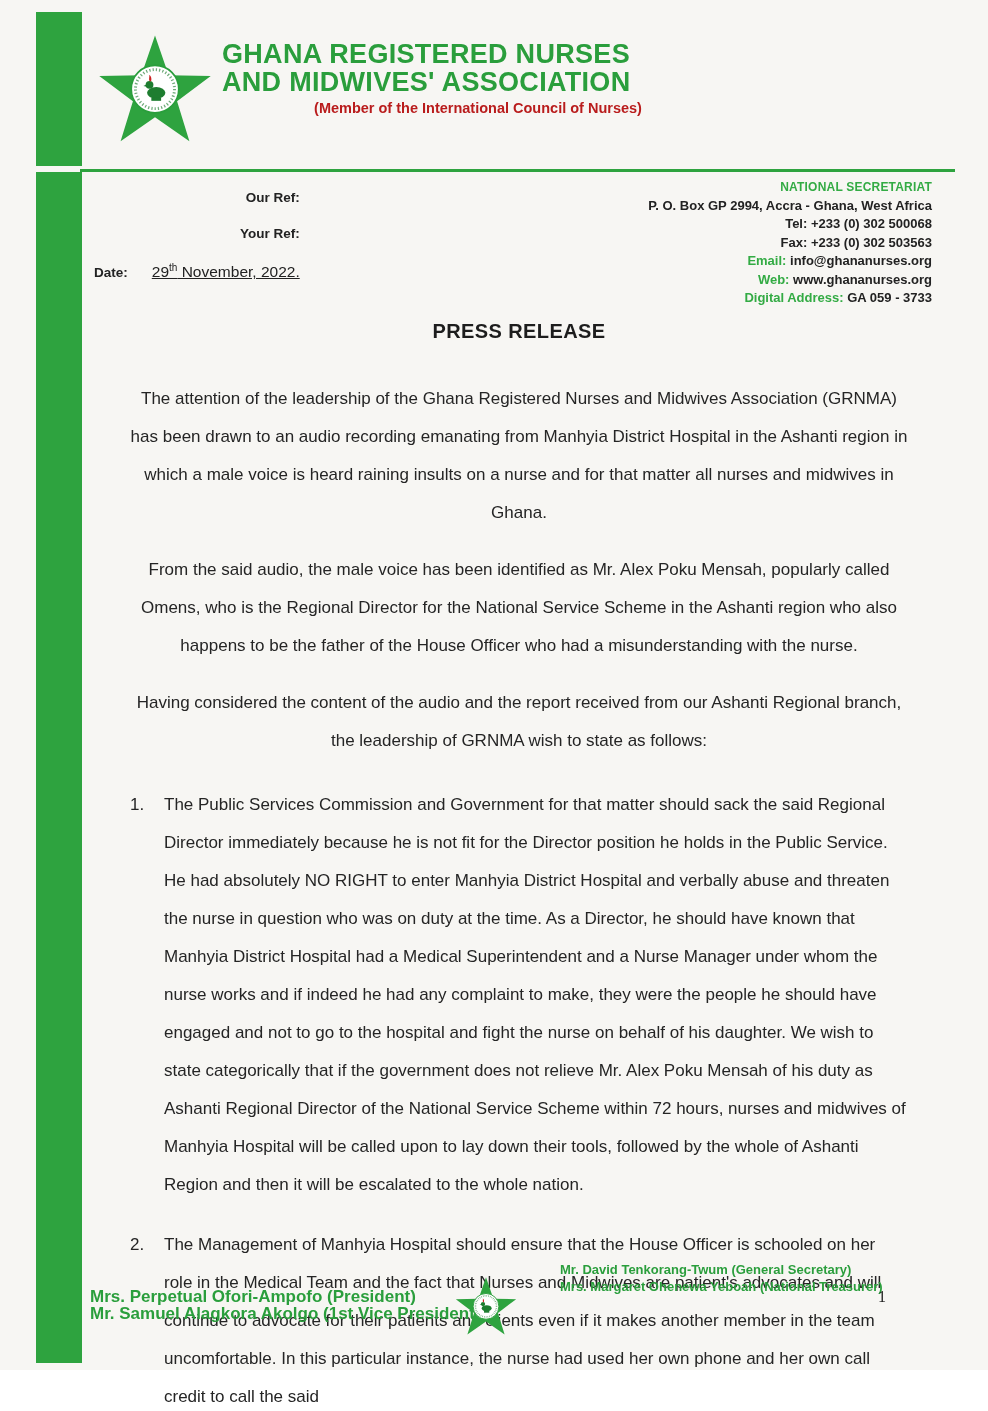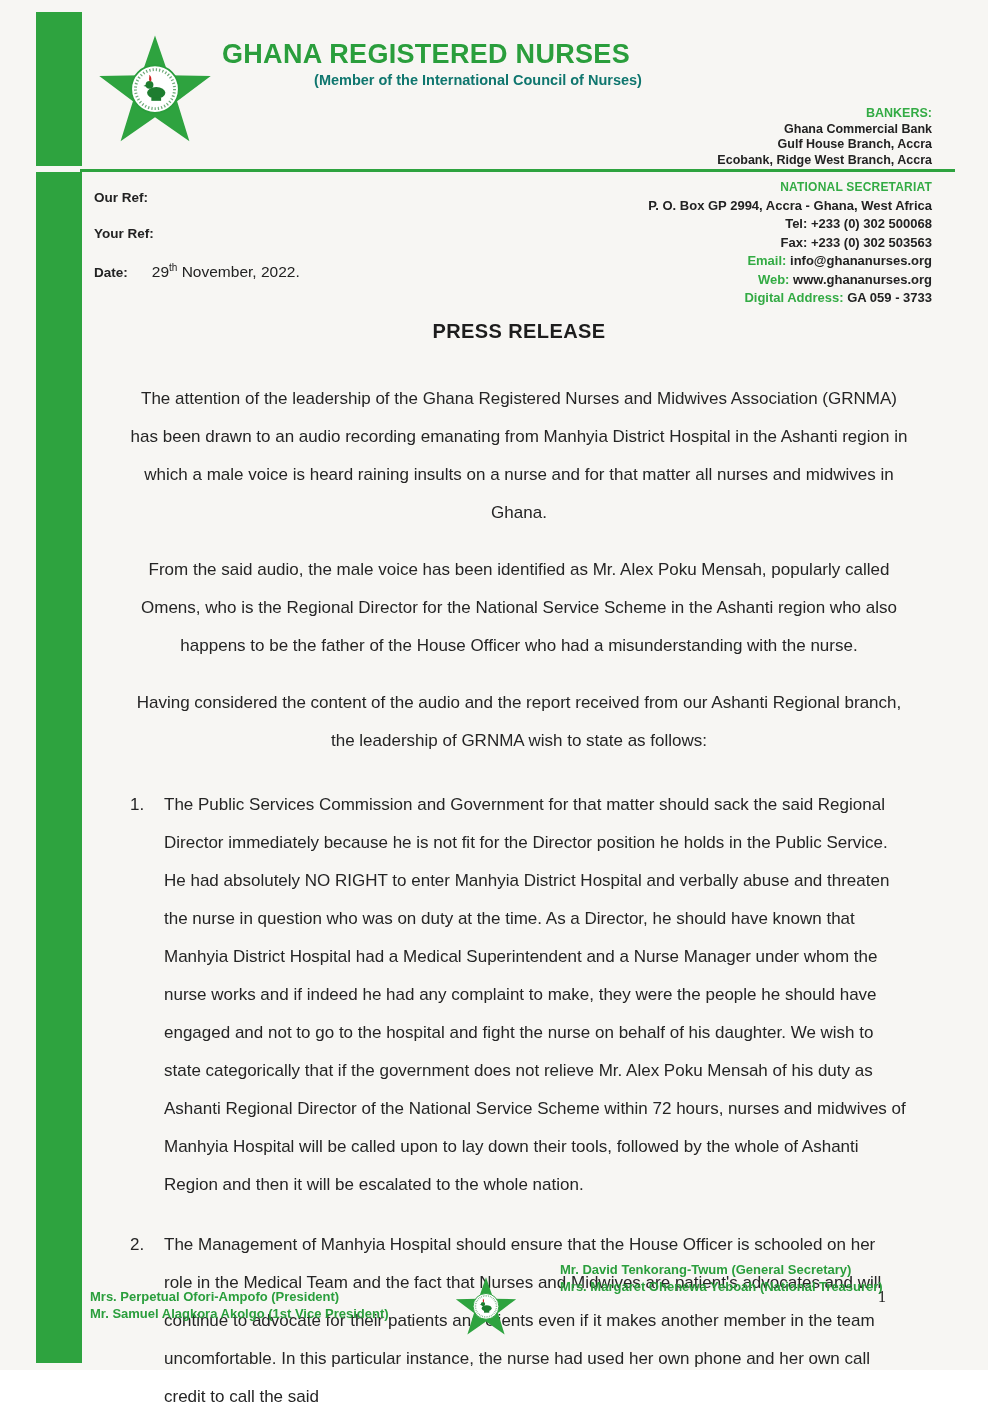--- a/index.html
+++ b/index.html
@@ -11,41 +11,41 @@
   .scan-area{position:absolute;left:0;top:0;width:988px;height:1370px;background:#f7f6f3;}
   
   .bar{position:absolute;background:#2ea33f;}
   .bar-top{left:36px;top:12px;width:46px;height:154px;}
   .bar-main{left:36px;top:172px;width:46px;height:1191px;}
   .header-rule{position:absolute;left:80px;top:169px;width:875px;height:3px;background:#2ea33f;}
   
   .logo-header{position:absolute;left:92px;top:33px;width:126px;height:122px;}
   .org-block{position:absolute;left:222px;top:40px;width:512px;text-align:left;}
   .org-name{color:#2a9e3c;font-weight:bold;font-size:27px;line-height:28px;letter-spacing:.3px;}
-  .org-member{color:#0f766e;font-weight:bold;font-size:14.5px;margin-top:4px;text-align:center;width:100%;}
+  .org-member{color:#b91c1c;font-weight:bold;font-size:14.5px;margin-top:4px;text-align:center;width:100%;}
   .bankers{position:absolute;right:56px;top:106px;text-align:right;font-weight:bold;font-size:12.5px;line-height:15.5px;color:#222;}
   .bankers .lbl{color:#33ab44;}
   .secretariat{position:absolute;right:56px;top:178px;text-align:right;font-weight:bold;font-size:13px;line-height:18.5px;color:#222;}
   .secretariat .lbl{color:#33ab44;}
   .sec-title{color:#33ab44;font-size:12px;letter-spacing:.2px;}
   
-  .refs{position:absolute;left:94px;top:190px;font-size:13.5px;font-weight:bold;color:#222;}
+  .refs{position:absolute;left:94px;top:190px;font-size:13.5px;font-weight:bold;color:#222;text-align:right;}
   .refs .row{margin-bottom:21px;}
-  .date-value{font-weight:normal;font-size:15.5px;margin-left:24px;}
+  .date-value{font-weight:normal;font-size:15.5px;margin-left:24px;text-decoration:underline;}
   .date-value sup{font-size:10px;}
   
   .doc{position:absolute;left:130px;top:312px;width:778px;font-size:17px;line-height:38px;color:#252525;}
   .doc-title{text-align:center;font-weight:bold;font-size:20px;letter-spacing:.4px;text-underline-offset:4px;margin-bottom:30px;color:#1d1d1d;}
   .para{margin:0 0 19px 0;text-align:center;}
   .list{margin-top:26px;}
   .list-item{display:flex;margin-bottom:22px;}
   .list-item .num{width:34px;flex:0 0 34px;}
   .list-item .txt{flex:1;}
   
-  .footer-left{position:absolute;left:90px;top:1288px;color:#2a9e3c;font-weight:bold;font-size:13px;line-height:17px;}
+  .footer-left{position:absolute;left:90px;top:1288px;color:#2a9e3c;font-weight:bold;font-size:17px;line-height:17px;}
   .footer-right{position:absolute;left:560px;top:1261px;color:#2a9e3c;font-weight:bold;font-size:13px;line-height:17px;}
   .logo-footer{position:absolute;left:452px;top:1276px;width:68px;height:66px;}
   .page-num{position:absolute;left:878px;top:1288px;color:#222;font-size:16px;font-family:"Liberation Serif", serif;}
   .hidden-defs{position:absolute;width:0;height:0;overflow:hidden;}
 </style>
 </head>
 <body>
 
 <svg class="hidden-defs" aria-hidden="true">
   <defs>
@@ -68,29 +68,24 @@
   <div class="bar bar-top"></div>
   <div class="bar bar-main"></div>
   <div class="header-rule"></div>
 
   <svg class="logo-header" viewBox="0 0 100 100">
       <use href="#grnma-star"></use>
     </svg>
 
   <div class="org-block">
     <div class="org-name">GHANA REGISTERED NURSES</div>
+    <div class="org-name">AND MIDWIVES' ASSOCIATION</div>
     <div class="org-member">(Member of the International Council of Nurses)</div>
   </div>
 
-  <div class="bankers">
-    <div class="lbl">BANKERS:</div>
-    <div>Ghana Commercial Bank</div>
-    <div>Gulf House Branch, Accra</div>
-    <div>Ecobank, Ridge West Branch, Accra</div>
-  </div>
 
   <div class="secretariat">
     <div class="sec-title">NATIONAL SECRETARIAT</div>
     <div>P. O. Box GP 2994, Accra - Ghana, West Africa</div>
     <div>Tel: +233 (0) 302 500068</div>
     <div>Fax: +233 (0) 302 503563</div>
     <div><span class="lbl">Email:</span> <span>info@ghananurses.org</span></div>
     <div><span class="lbl">Web:</span> <span>www.ghananurses.org</span></div>
     <div><span class="lbl">Digital Address:</span> <span>GA 059 - 3733</span></div>
   </div>

